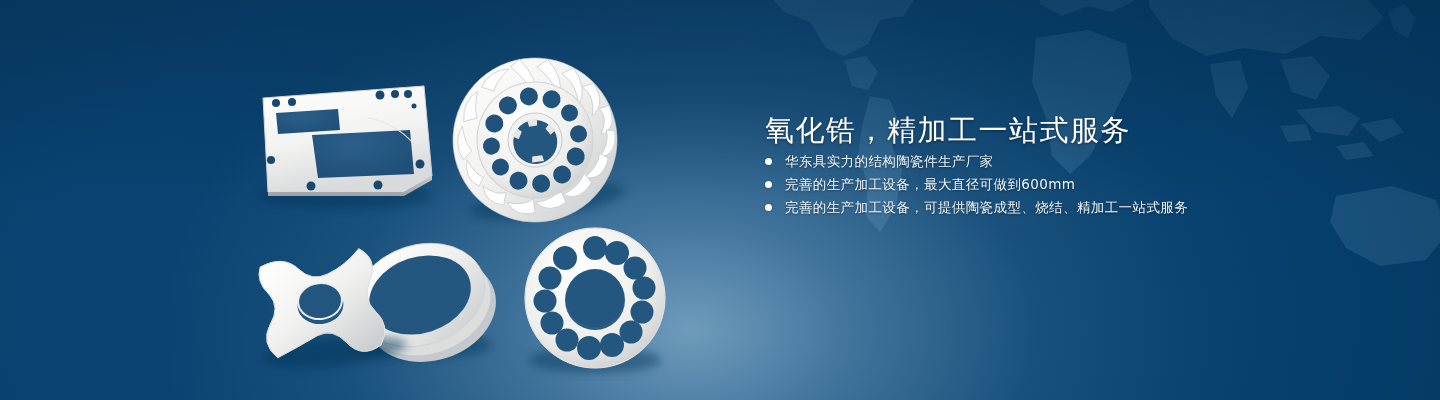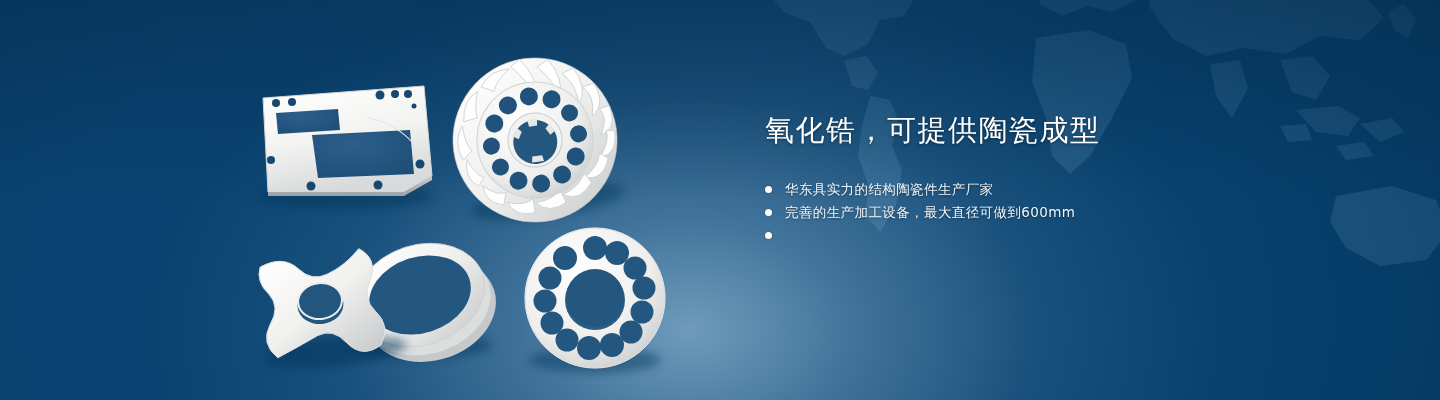--- a/index.html
+++ b/index.html
@@ -59,21 +59,20 @@
     font-size:29px;
     line-height:40px;
     color:#ffffff;
     letter-spacing:1.5px;
     font-weight:400;
     text-shadow:0 1px 3px rgba(0,0,0,0.45);
     white-space:nowrap;
   }
   .bullets {
     list-style:none;
-    margin-top:28px;
   }
   .bullet {
     display:flex;
     align-items:center;
     height:23px;
     margin-bottom:0px;
   }
   .dot {
     width:7px; height:7px;
     border-radius:50%;
@@ -293,30 +292,31 @@
           <circle cx="-50" cy="3" r="11.5"></circle>
           <circle cx="-45" cy="-20" r="11.5"></circle>
           <circle cx="-30" cy="-40" r="12"></circle>
         </g>
         <circle cx="0" cy="0" r="70" fill="none" stroke="#ffffff" stroke-width="0.8" opacity="0.55"></circle>
       </g>
     </svg>
   </div>
 
   <div class="copy">
-    <div class="title">氧化锆，可提供陶瓷成型</div>
+    <div class="title">氧化锆，精加工一站式服务</div>
 
     <ul class="bullets">
       <li class="bullet">
         <span class="dot"></span>
         <span class="btext">华东具实力的结构陶瓷件生产厂家</span>
       </li>
       <li class="bullet">
         <span class="dot"></span>
         <span class="btext">完善的生产加工设备，最大直径可做到600mm</span>
       </li>
       <li class="bullet">
         <span class="dot"></span>
+        <span class="btext">完善的生产加工设备，可提供陶瓷成型、烧结、精加工一站式服务</span>
       </li>
     </ul>
   </div>
 
 </div>
 
 </body></html>

